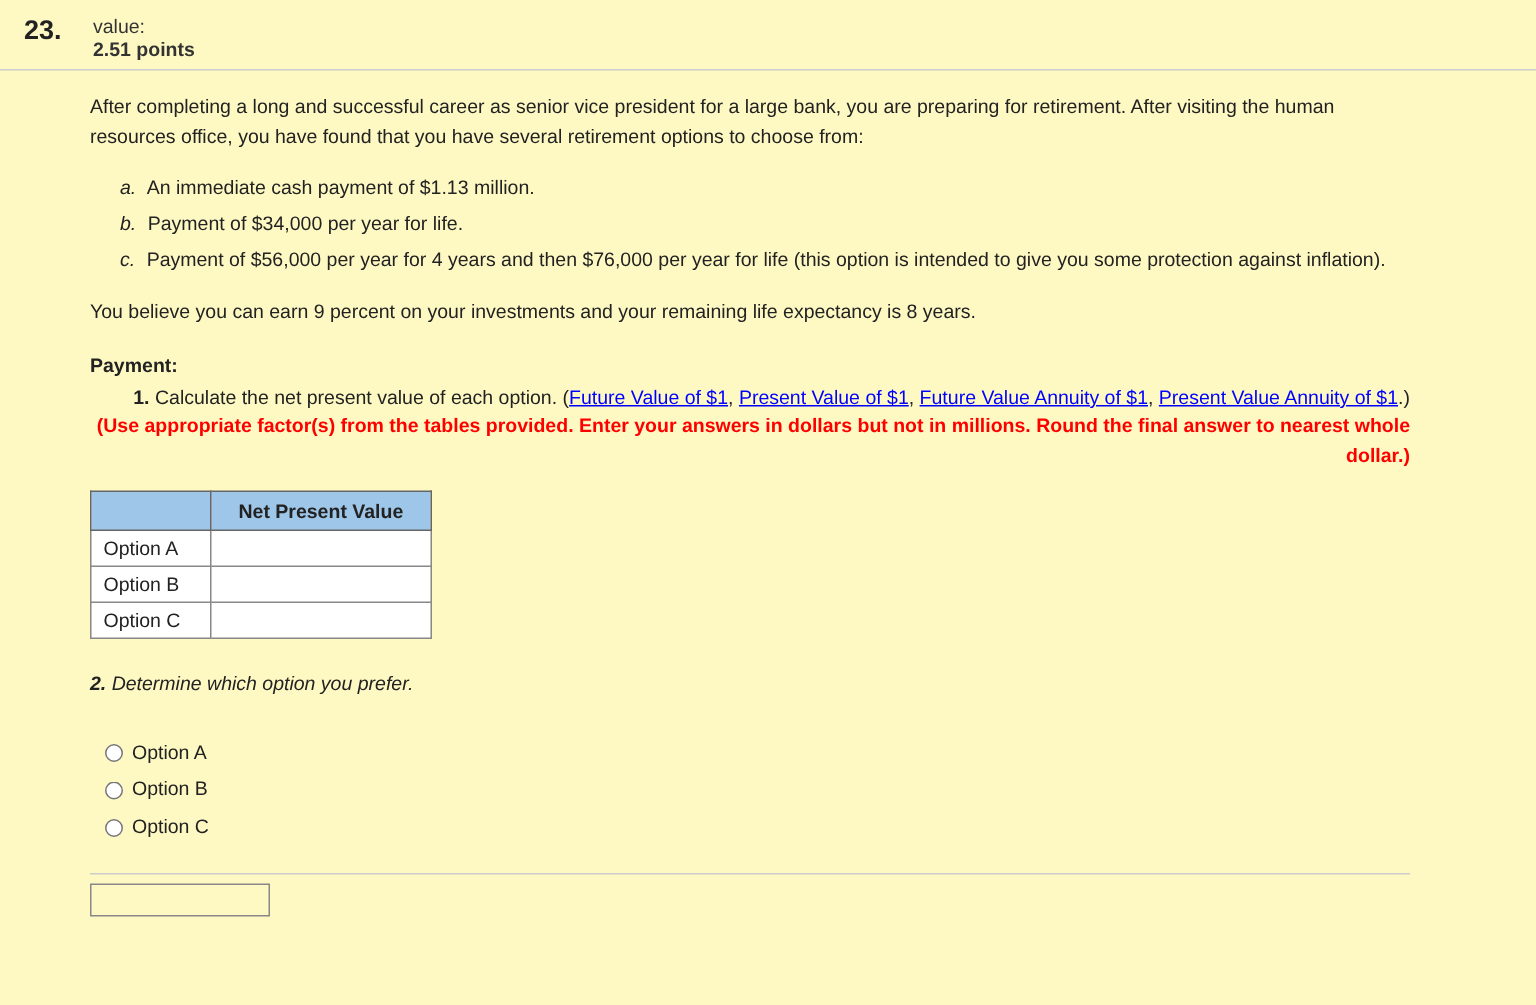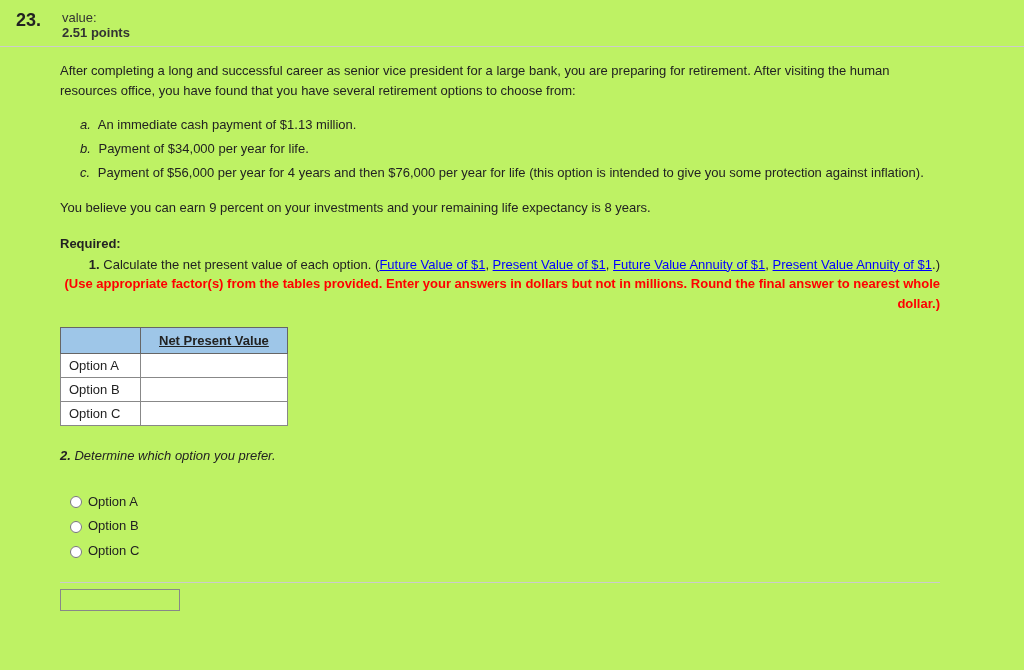--- a/index.html
+++ b/index.html
@@ -5,21 +5,21 @@
     * { box-sizing: border-box; margin: 0; padding: 0; }
     body {
       font-family: Arial, sans-serif;
       font-size: 13px;
       color: #222;
       background: #fff;
     }
     .page {
       width: 1024px;
       min-height: 670px;
-      background: #bef264;
+      background: #fef9c3;
       padding: 0;
     }
     .question-header {
       display: flex;
       align-items: flex-start;
       padding: 10px 16px 6px 16px;
       border-bottom: 1px solid #ccc;
     }
     .question-number {
       font-size: 18px;
@@ -83,21 +83,20 @@
       border-collapse: collapse;
       margin: 14px 0 20px 0;
     }
     .npv-table th {
       background-color: #9ec6e8;
       border: 1px solid #666;
       padding: 5px 18px;
       text-align: center;
       font-weight: bold;
       font-size: 13px;
-      text-decoration: underline;
     }
     .npv-table td {
       border: 1px solid #888;
       padding: 4px 8px;
       font-size: 13px;
       min-width: 80px;
     }
     .npv-table td.label-cell {
       background: #fff;
       min-width: 80px;
@@ -176,21 +175,21 @@
       </li>
       <li>
         <span class="letter">c.</span>
         <span>Payment of $56,000 per year for 4 years and then $76,000 per year for life (this option is intended to give you some protection against inflation).</span>
       </li>
     </ul>
 
     <p class="life-expectancy">You believe you can earn 9 percent on your investments and your remaining life expectancy is 8 years.</p>
 
     <div class="required-section">
-      <p class="required-label">Required:</p>
+      <p class="required-label">Payment:</p>
       <p class="required-instruction">
         <span><strong>1.</strong> Calculate the net present value of each option. (</span><a href="#">Future Value of $1</a><span>, </span><a href="#">Present Value of $1</a><span>, </span><a href="#">Future Value Annuity of $1</a><span>, </span><a href="#">Present Value Annuity of $1</a><span>.) </span><span class="red-instruction">(Use appropriate factor(s) from the tables provided. Enter your answers in dollars but not in millions. Round the final answer to nearest whole dollar.)</span>
       </p>
     </div>
 
     <table class="npv-table">
       <thead>
         <tr>
           <th></th>
           <th>

